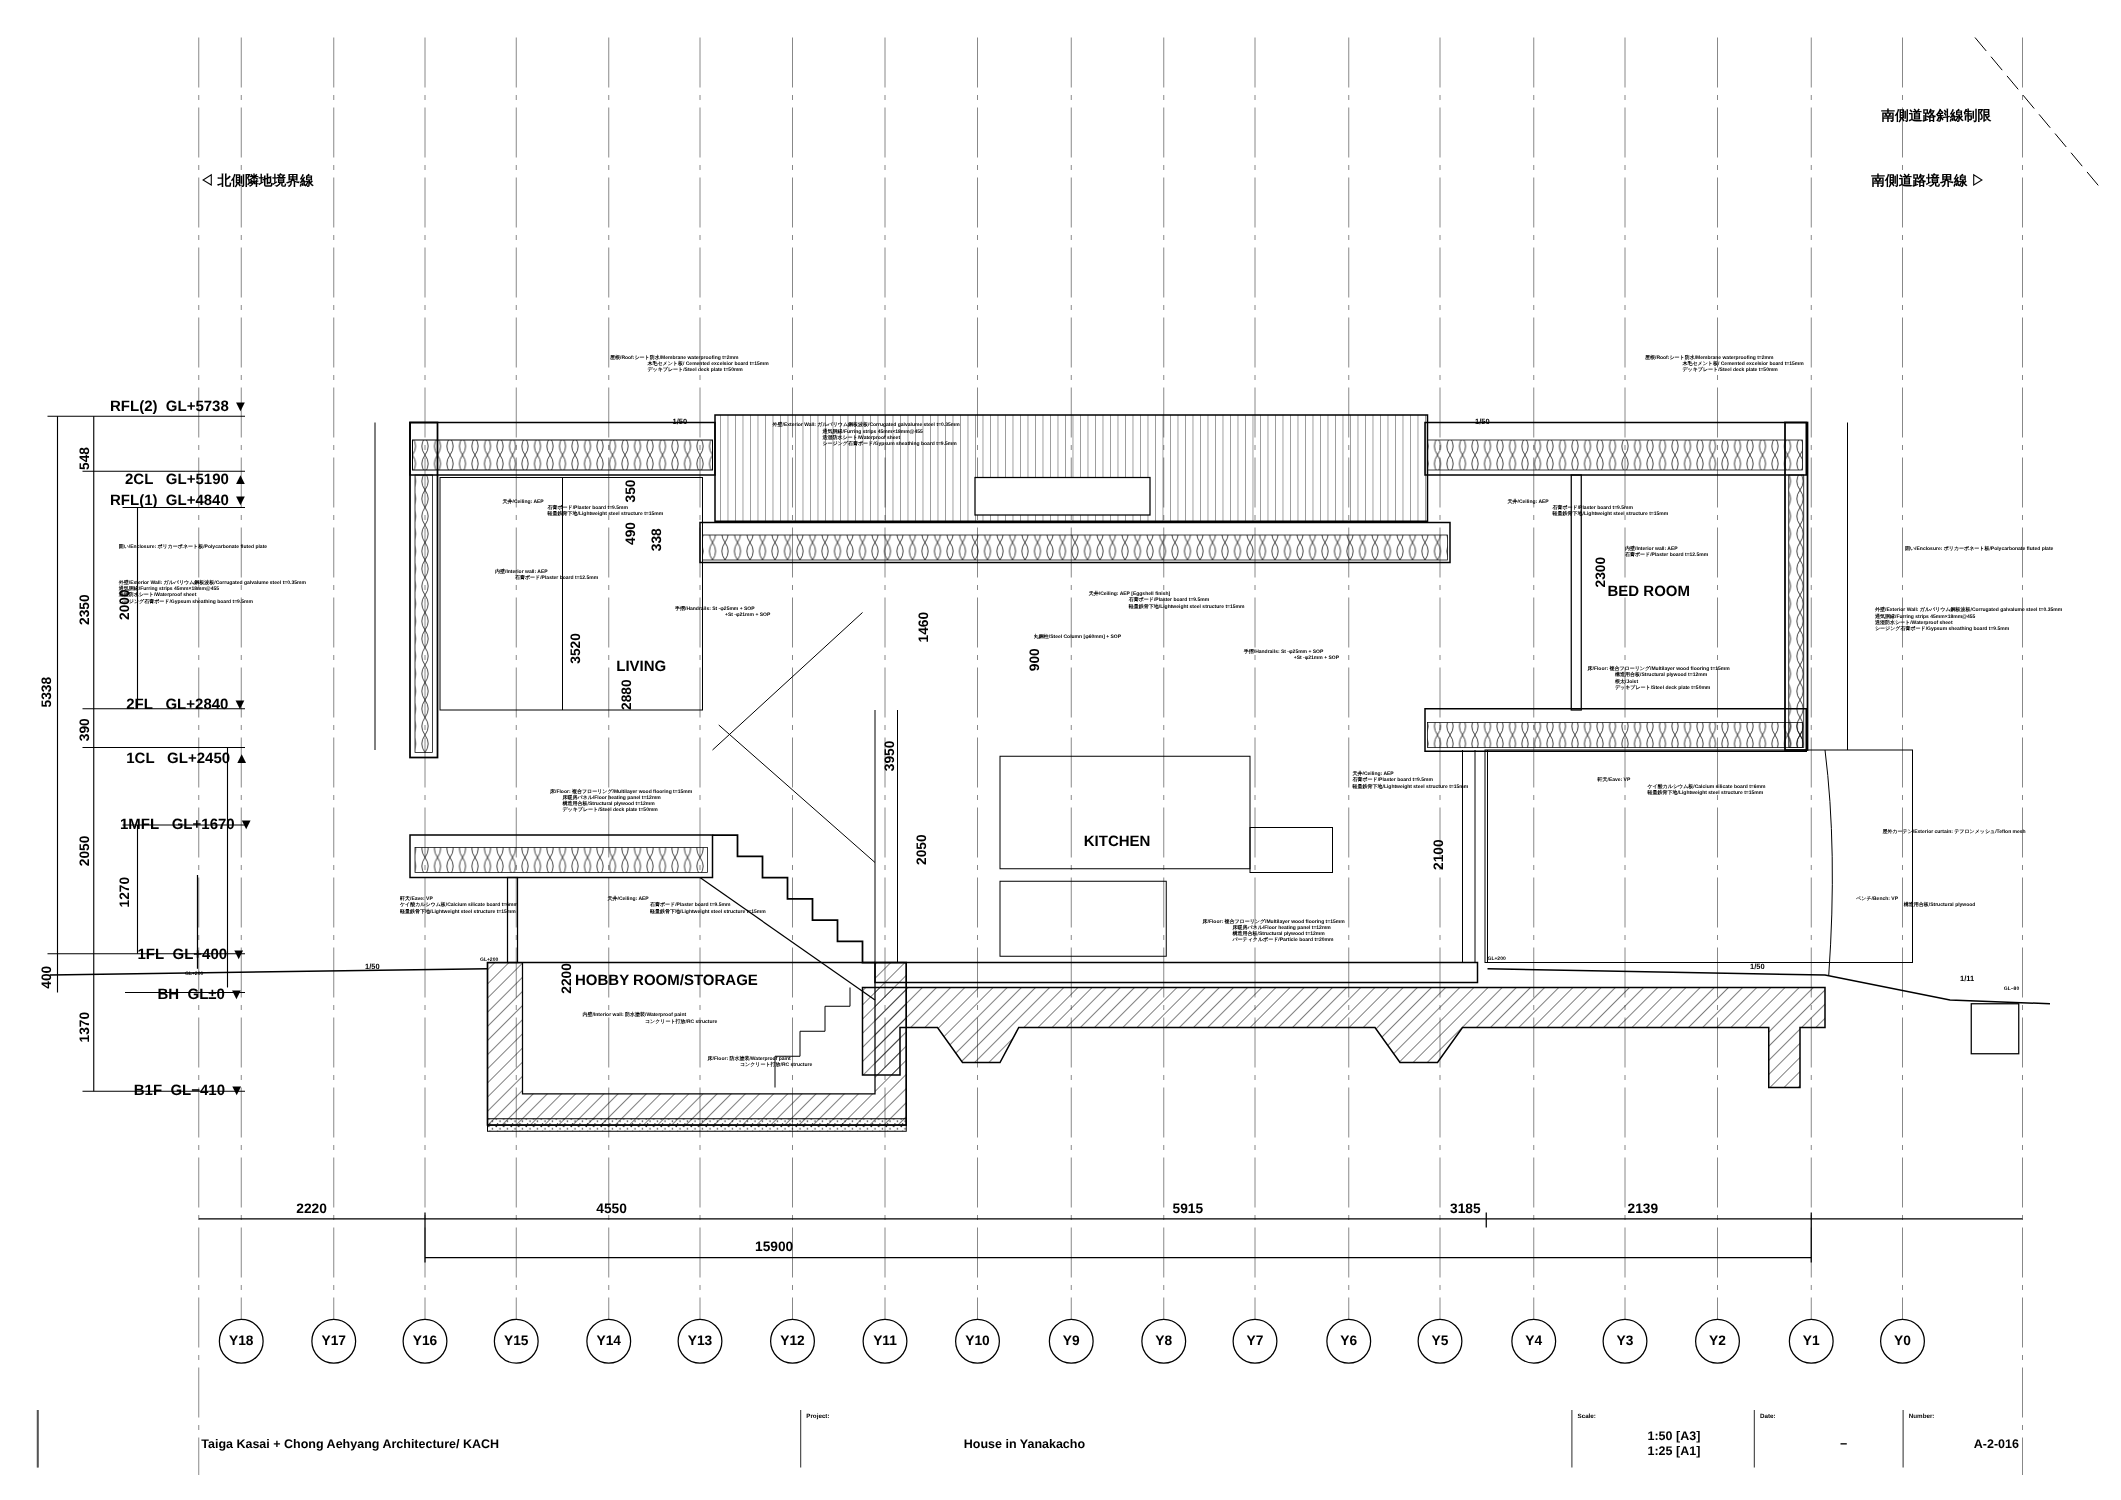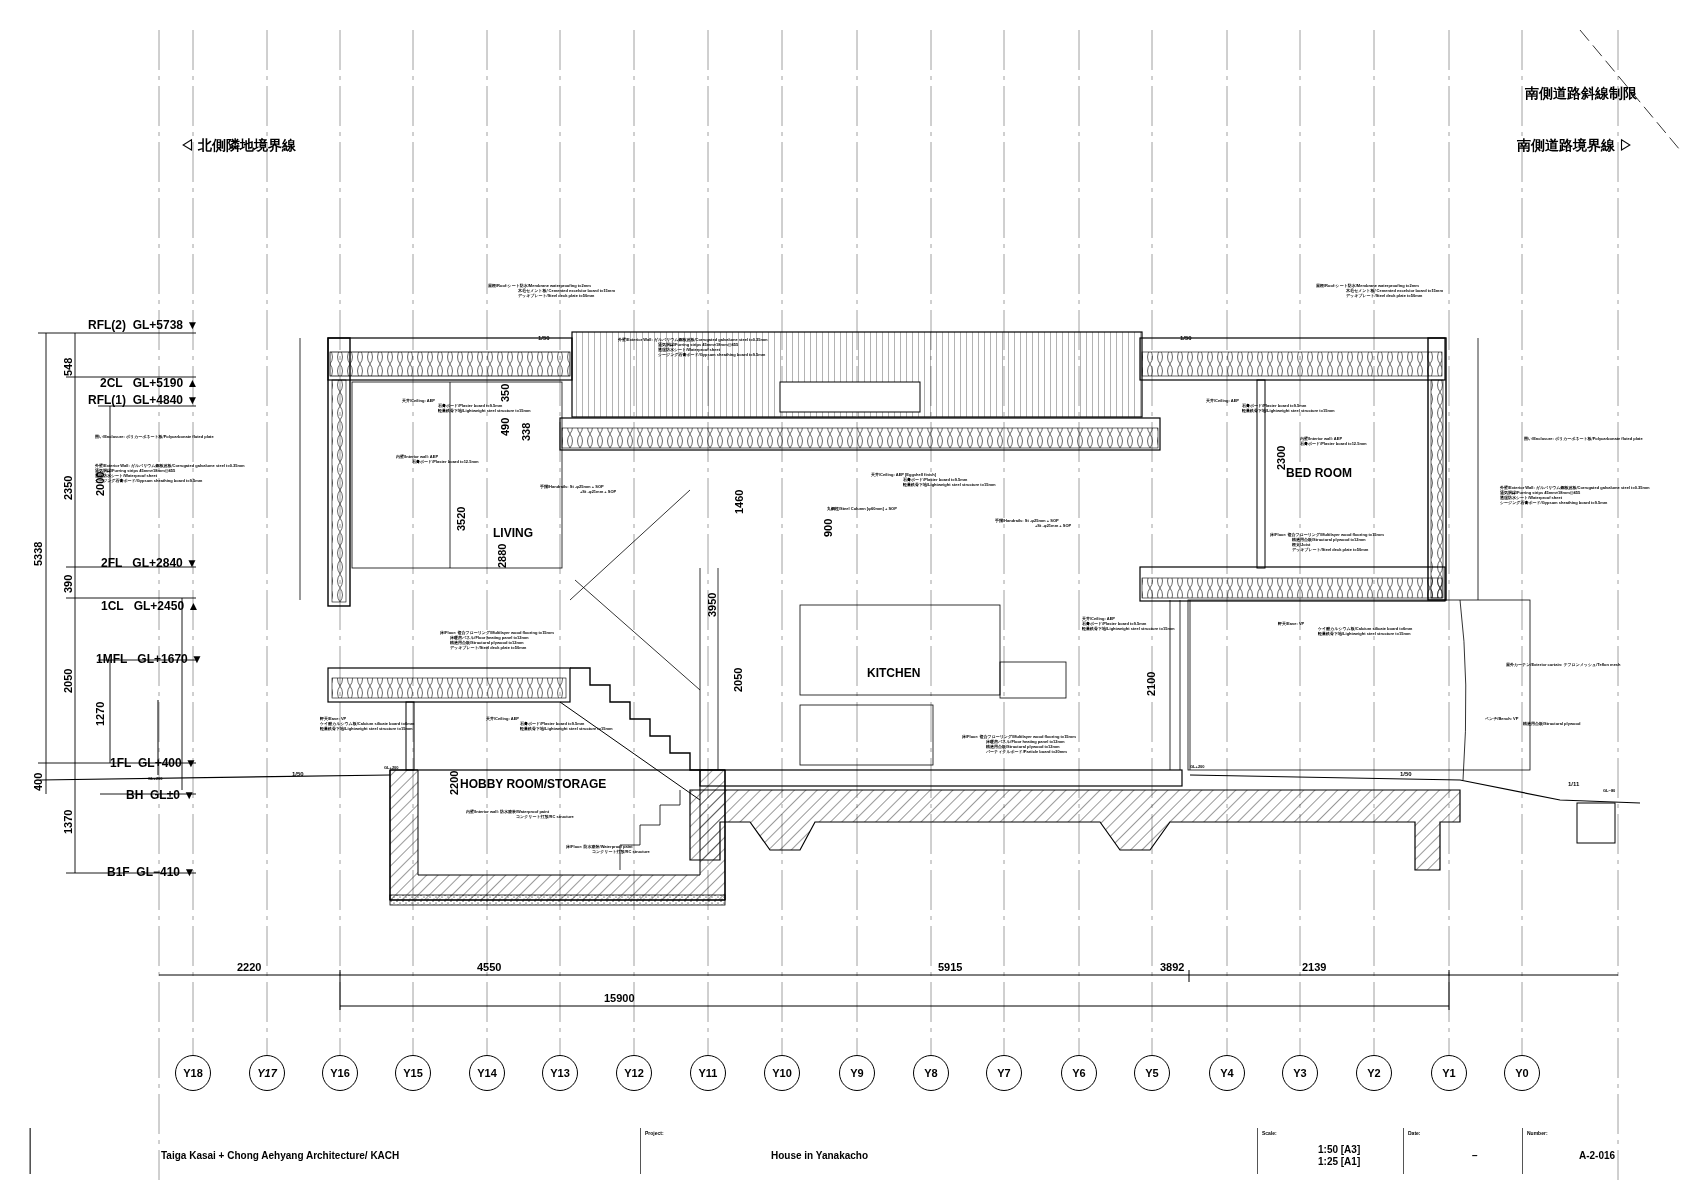--- a/index.html
+++ b/index.html
@@ -5,21 +5,21 @@
   html,body{margin:0;padding:0;background:#fff;}
   body{width:1697px;height:1200px;position:relative;overflow:hidden;font-family:"Liberation Sans",sans-serif;color:#000;}
   #drawing{position:absolute;left:0;top:0;width:1697px;height:1200px;}
   .lbl{position:absolute;white-space:nowrap;font-family:"Liberation Sans",sans-serif;font-weight:bold;}
   .lvl{font-size:12px;}
   .room{font-size:12px;}
   .dim{font-size:11px;}
   .vdim{font-size:11px;transform:rotate(-90deg);transform-origin:left top;}
   .grid-bubble{position:absolute;width:36px;height:36px;border:1.2px solid #000;border-radius:50%;
       display:flex;align-items:center;justify-content:center;font-size:11px;font-weight:bold;background:#fff;box-sizing:border-box;}
-  .jp{font-size:14px;margin-left:20px;}
+  .jp{font-size:11px;}
   #titleblock{position:absolute;left:30px;top:1128px;width:1620px;height:46px;}
   .tb-cell{position:absolute;top:0;height:46px;border-left:1.2px solid #555;box-sizing:border-box;}
   .tb-cap{position:absolute;left:4px;top:2px;font-size:5px;font-weight:bold;}
   .tb-val{position:absolute;font-size:10px;font-weight:bold;white-space:nowrap;}
   .note{position:absolute;font-size:4px;line-height:5px;white-space:nowrap;font-weight:bold;}
 </style>
 </head>
 <body>
 
 <div id="drawing">
@@ -329,28 +329,28 @@
 </div>
 <div class="note" style="left:148px;top:776px;">GL+200</div>
 <div class="note" style="left:384px;top:765px;">GL+200</div>
 <div class="note" style="left:1190px;top:764px;">GL+200</div>
 <div class="note" style="left:1603px;top:788px;">GL−80</div>
 
 
 <div class="lbl dim" style="left:237px;top:961px;">2220</div>
 <div class="lbl dim" style="left:477px;top:961px;">4550</div>
 <div class="lbl dim" style="left:938px;top:961px;">5915</div>
-<div class="lbl dim" style="left:1160px;top:961px;">3892</div>
+<div class="lbl dim" style="left:1160px;top:961px;">3185</div>
 <div class="lbl dim" style="left:1302px;top:961px;">2139</div>
 <div class="lbl dim" style="left:604px;top:992px;">15900</div>
 
 
 <div>
   <div class="grid-bubble" style="left:175px;top:1055px;">Y18</div>
-  <div class="grid-bubble" style="left:249px;top:1055px;font-style:italic;">Y17</div>
+  <div class="grid-bubble" style="left:249px;top:1055px;">Y17</div>
   <div class="grid-bubble" style="left:322px;top:1055px;">Y16</div>
   <div class="grid-bubble" style="left:395px;top:1055px;">Y15</div>
   <div class="grid-bubble" style="left:469px;top:1055px;">Y14</div>
   <div class="grid-bubble" style="left:542px;top:1055px;">Y13</div>
   <div class="grid-bubble" style="left:616px;top:1055px;">Y12</div>
   <div class="grid-bubble" style="left:690px;top:1055px;">Y11</div>
   <div class="grid-bubble" style="left:764px;top:1055px;">Y10</div>
   <div class="grid-bubble" style="left:839px;top:1055px;">Y9</div>
   <div class="grid-bubble" style="left:913px;top:1055px;">Y8</div>
   <div class="grid-bubble" style="left:986px;top:1055px;">Y7</div>

